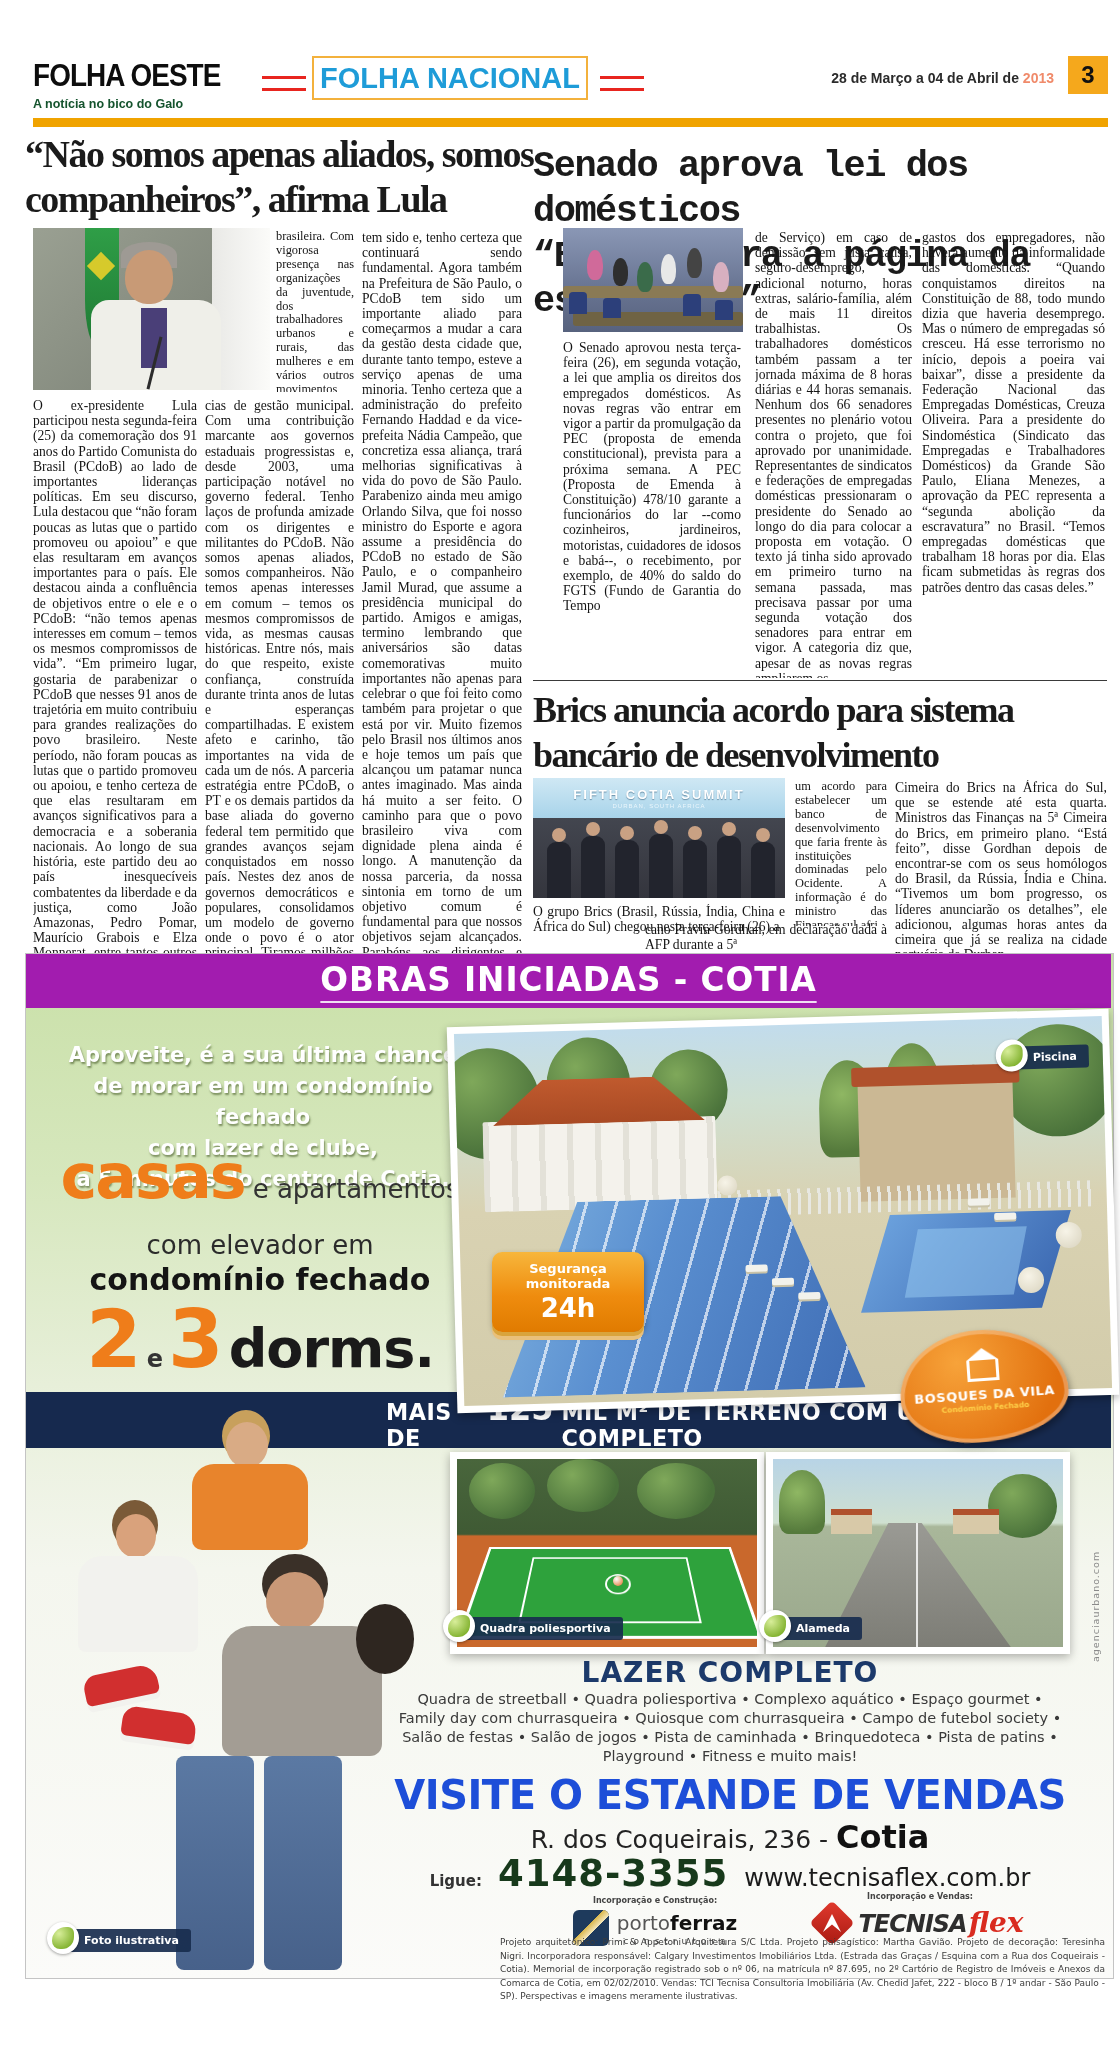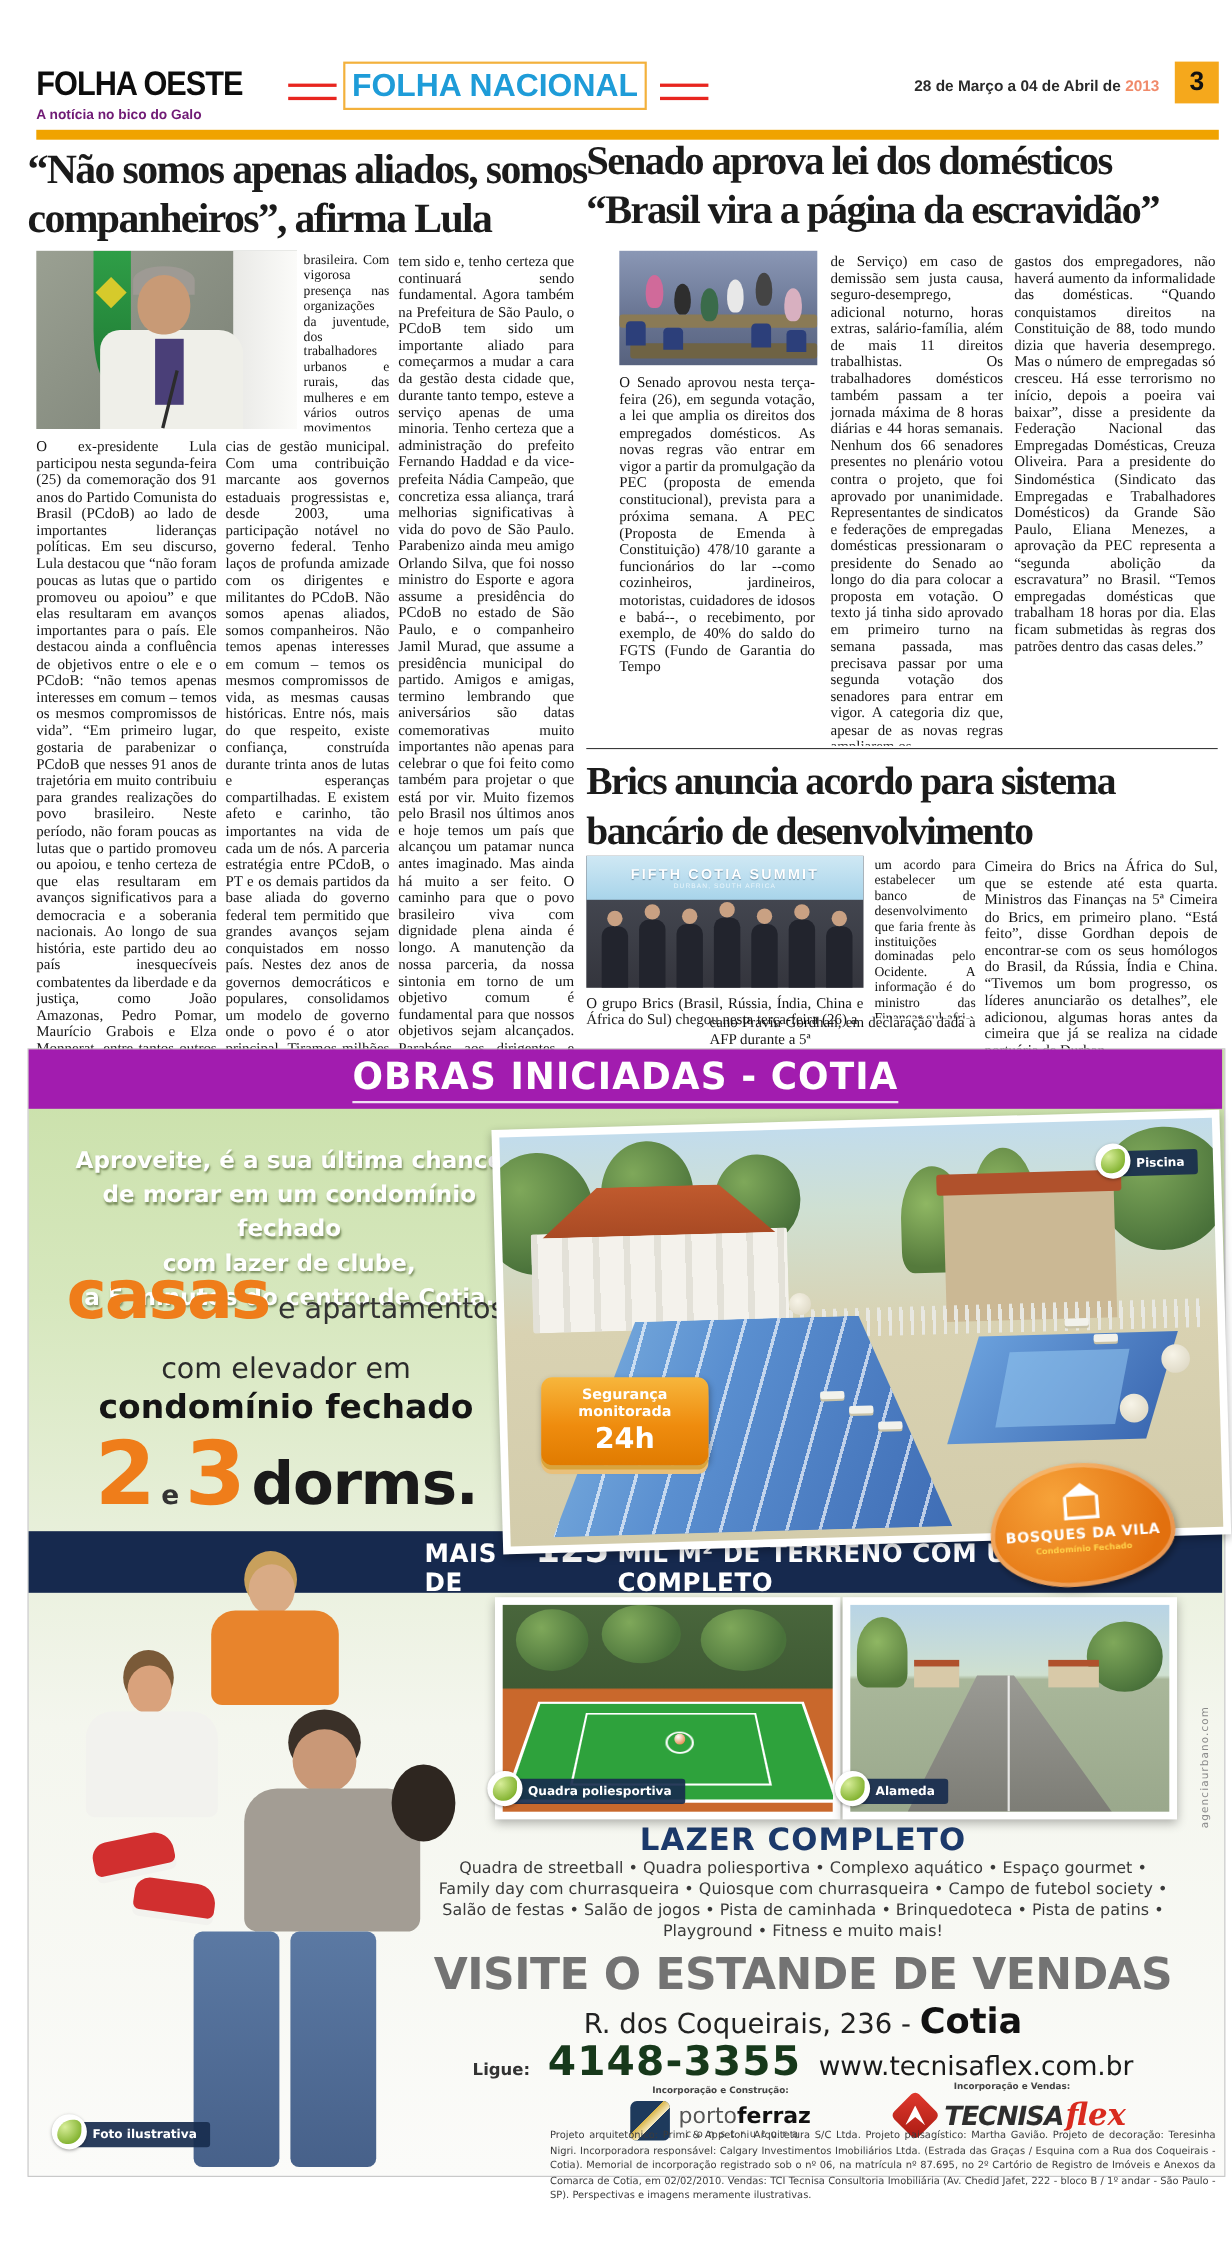--- a/index.html
+++ b/index.html
@@ -3,21 +3,21 @@
 <meta charset="utf-8">
 <style>
   html,body{margin:0;padding:0;background:#ffffff;}
   .page{position:relative;width:1120px;height:2048px;background:#fff;overflow:hidden;
         font-family:"Liberation Serif",serif;color:#1a1a1a;}
   .abs{position:absolute;}
 
   
   .mh-title{font-family:"Liberation Sans",sans-serif;font-weight:900;font-size:31px;
             letter-spacing:-1px;color:#0d0d0d;transform:scaleX(.9);transform-origin:left;}
-  .mh-tag{font-family:"Liberation Sans",sans-serif;font-weight:700;font-size:12.5px;color:#701a75;margin-top:3px;}
+  .mh-tag{font-family:"Liberation Sans",sans-serif;font-weight:700;font-size:12.5px;color:#14532d;margin-top:3px;}
   .dbl{width:44px;height:9px;border-top:3px solid #e8251f;border-bottom:3px solid #e8251f;}
   .fn-box{width:272px;height:40px;border:2px solid #f3b13c;display:flex;align-items:center;justify-content:center;background:#fff;}
   .fn-text{font-family:"Liberation Sans",sans-serif;font-weight:800;font-size:29px;color:#1e9cd8;letter-spacing:0;}
   .date{font-family:"Liberation Sans",sans-serif;font-weight:700;font-size:14px;color:#2b2b2b;text-align:right;width:352px;}
   .date .yr{color:#f08a6a;}
   .pagebox{width:40px;height:38px;background:#f5a81c;display:flex;align-items:center;justify-content:center;
            font-family:"Liberation Sans",sans-serif;font-weight:800;font-size:24px;color:#111;}
   .obar{background:#f0a300;}
 
   
@@ -142,21 +142,21 @@
   .housefar::before{content:"";position:absolute;left:0;top:-6px;width:100%;height:6px;background:#b0512c;}
   
   .family{background:linear-gradient(180deg,#f7f7f5 0%,#ececе8 60%,#e4e4e0 100%);}
   .fg{position:absolute;border-radius:50%;}
   .torso{position:absolute;}
   .jeans{position:absolute;background:linear-gradient(#5b79a3,#47618a);border-radius:8px;}
   .sneaker{position:absolute;width:74px;height:30px;background:#d12f2f;border-radius:14px 18px 6px 6px;box-shadow:0 6px 0 #f2f2ee;}
   
   .lazer-title{font-family:"DejaVu Sans",sans-serif;font-weight:800;font-size:28px;color:#1c3a6b;text-align:center;letter-spacing:1px;}
   .lazer-items{font-family:"DejaVu Sans",sans-serif;font-size:14.5px;line-height:19px;color:#3a3a3a;text-align:center;}
-  .cta{font-family:"DejaVu Sans",sans-serif;font-weight:800;font-size:40px;color:#737373;text-align:center;letter-spacing:-.5px;}
+  .cta{font-family:"DejaVu Sans",sans-serif;font-weight:800;font-size:40px;color:#1d4ed8;text-align:center;letter-spacing:-.5px;}
   .addr{font-family:"DejaVu Sans",sans-serif;font-size:25px;color:#222;text-align:center;}
   .addr b{font-size:32px;font-weight:800;color:#111;}
   .phone-row{display:flex;align-items:baseline;justify-content:center;gap:16px;font-family:"DejaVu Sans",sans-serif;}
   .ligue{font-size:15px;font-weight:700;color:#333;}
   .phone{font-size:37px;font-weight:800;color:#17391b;letter-spacing:1px;}
   .site{font-size:24px;font-weight:500;color:#1a1a1a;}
   .logo-label{font-family:"DejaVu Sans",sans-serif;font-size:8px;font-weight:700;color:#444;text-align:center;}
   .porto-row{display:flex;align-items:center;justify-content:center;gap:8px;margin-top:5px;}
   .porto-mark{width:36px;height:36px;background:#1e3a5c;border-radius:6px;position:relative;overflow:hidden;}
   .porto-mark::before{content:"";position:absolute;inset:0;
@@ -212,21 +212,21 @@
     <div class="lp-hair"></div>
     <div class="lp-head"></div>
     <div class="lp-mic"></div>
   </div>
 
   <div class="abs bodysm" style="left:276px;top:230px;width:78px;height:162px;">brasileira. Com vigorosa presença nas organizações da juventude, dos trabalhadores urbanos e rurais, das mulheres e em vários outros movimentos sociais. Com atuantes bancadas parlamentares e reconhecidas experiên-</div>
   <div class="abs bodytext" style="left:33px;top:398px;width:164px;height:556px;">O ex-presidente Lula participou nesta segunda-feira (25) da comemoração dos 91 anos do Partido Comunista do Brasil (PCdoB) ao lado de importantes lideranças políticas. Em seu discurso, Lula destacou que “não foram poucas as lutas que o partido promoveu ou apoiou” e que elas resultaram em avanços importantes para o país. Ele destacou ainda a confluência de objetivos entre o ele e o PCdoB: “não temos apenas interesses em comum – temos os mesmos compromissos de vida”. “Em primeiro lugar, gostaria de parabenizar o PCdoB que nesses 91 anos de trajetória em muito contribuiu para grandes realizações do povo brasileiro. Neste período, não foram poucas as lutas que o partido promoveu ou apoiou, e tenho certeza de que elas resultaram em avanços significativos para a democracia e a soberania nacionais. Ao longo de sua história, este partido deu ao país inesquecíveis combatentes da liberdade e da justiça, como João Amazonas, Pedro Pomar, Maurício Grabois e Elza Monnerat, entre tantos outros homens e mulheres admiráveis. O PCdoB se consolidou como um partido importante na vida</div>
   <div class="abs bodytext" style="left:205px;top:398px;width:149px;height:556px;">cias de gestão municipal. Com uma contribuição marcante aos governos estaduais progressistas e, desde 2003, uma participação notável no governo federal. Tenho laços de profunda amizade com os dirigentes e militantes do PCdoB. Não somos apenas aliados, somos companheiros. Não temos apenas interesses em comum – temos os mesmos compromissos de vida, as mesmas causas históricas. Entre nós, mais do que respeito, existe confiança, construída durante trinta anos de lutas e esperanças compartilhadas. E existem afeto e carinho, tão importantes na vida de cada um de nós. A parceria estratégia entre PCdoB, o PT e os demais partidos da base aliada do governo federal tem permitido que grandes avanços sejam conquistados em nosso país. Nestes dez anos de governos democráticos e populares, consolidamos um modelo de governo onde o povo é o ator principal. Tiramos milhões de pessoas da miséria, criamos empregos, reposicionamos o Brasil no cenário internacional e continuamos trabalhando para avançar cada vez mais. O papel do PCdoB nesse processo foi,</div>
   <div class="abs bodytext" style="left:362px;top:230px;width:160px;height:726px;">tem sido e, tenho certeza que continuará sendo fundamental. Agora também na Prefeitura de São Paulo, o PCdoB tem sido um importante aliado para começarmos a mudar a cara da gestão desta cidade que, durante tanto tempo, esteve a serviço apenas de uma minoria. Tenho certeza que a administração do prefeito Fernando Haddad e da vice-prefeita Nádia Campeão, que concretiza essa aliança, trará melhorias significativas à vida do povo de São Paulo. Parabenizo ainda meu amigo Orlando Silva, que foi nosso ministro do Esporte e agora assume a presidência do PCdoB no estado de São Paulo, e o companheiro Jamil Murad, que assume a presidência municipal do partido. Amigos e amigas, termino lembrando que aniversários são datas comemorativas muito importantes não apenas para celebrar o que foi feito como também para projetar o que está por vir. Muito fizemos pelo Brasil nos últimos anos e hoje temos um país que alcançou um patamar nunca antes imaginado. Mas ainda há muito a ser feito. O caminho para que o povo brasileiro viva com dignidade plena ainda é longo. A manutenção da nossa parceria, da nossa sintonia em torno de um objetivo comum é fundamental para que nossos objetivos sejam alcançados. Parabéns aos dirigentes e militantes do PCdoB. Parabéns a todos os homens e mulheres que lutam pela emancipação do povo brasileiro”, finalizou seu discurso.</div>
 
-  <div class="abs headline hl-sen" style="left:533px;top:124px;width:578px;">
+  <div class="abs headline hl-sen" style="left:533px;top:144px;width:578px;font-family:Liberation Mono, monospace;">
     <div>Senado aprova lei dos domésticos</div>
     <div>“Brasil vira a página da escravidão”</div>
   </div>
 
   <div class="photo ph-sen" style="left:563px;top:228px;width:180px;height:104px;">
     <div class="sp-desk" style="left:0;top:58px;width:180px;height:12px;"></div>
     <div class="sp-desk" style="left:10px;top:84px;width:170px;height:14px;background:#6f6344;"></div>
     <div class="sp-chair" style="left:6px;top:64px;width:18px;height:22px;"></div>
     <div class="sp-chair" style="left:40px;top:70px;width:18px;height:20px;"></div>
     <div class="sp-chair" style="left:120px;top:66px;width:18px;height:22px;"></div>

